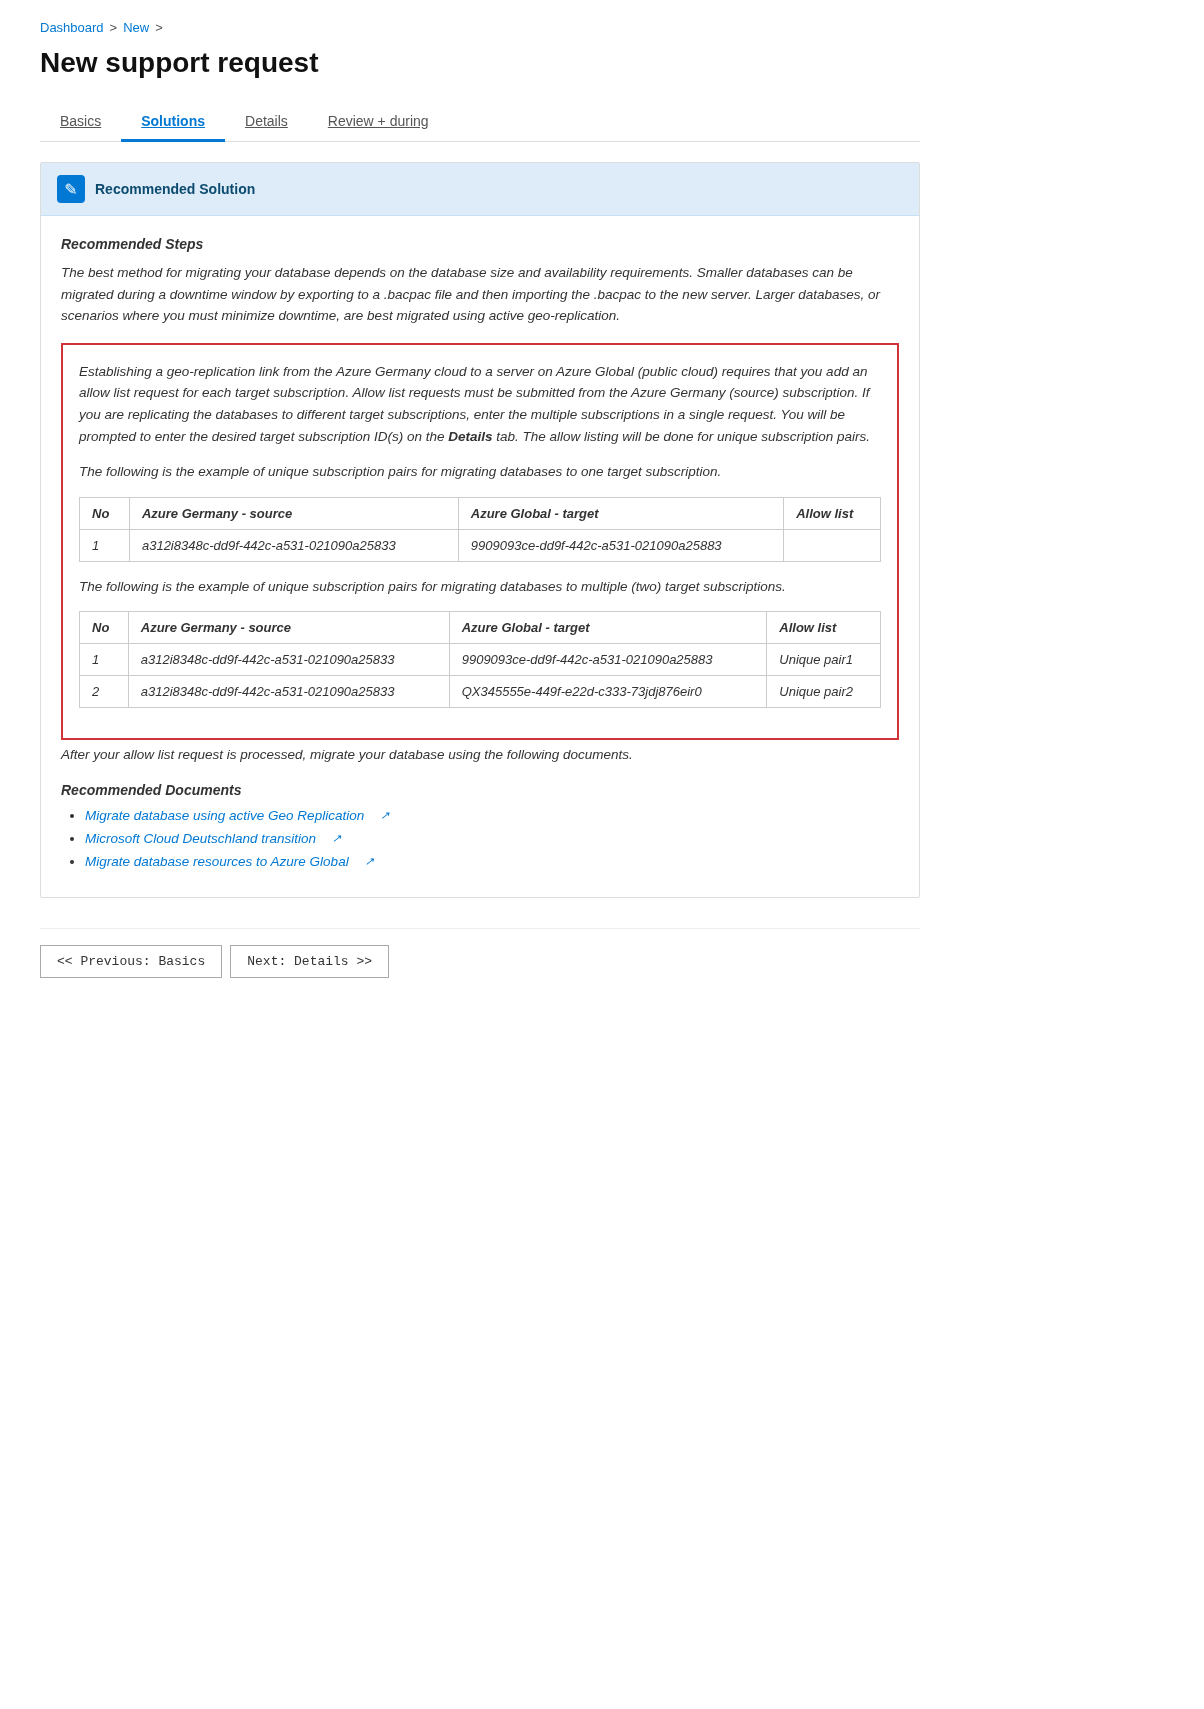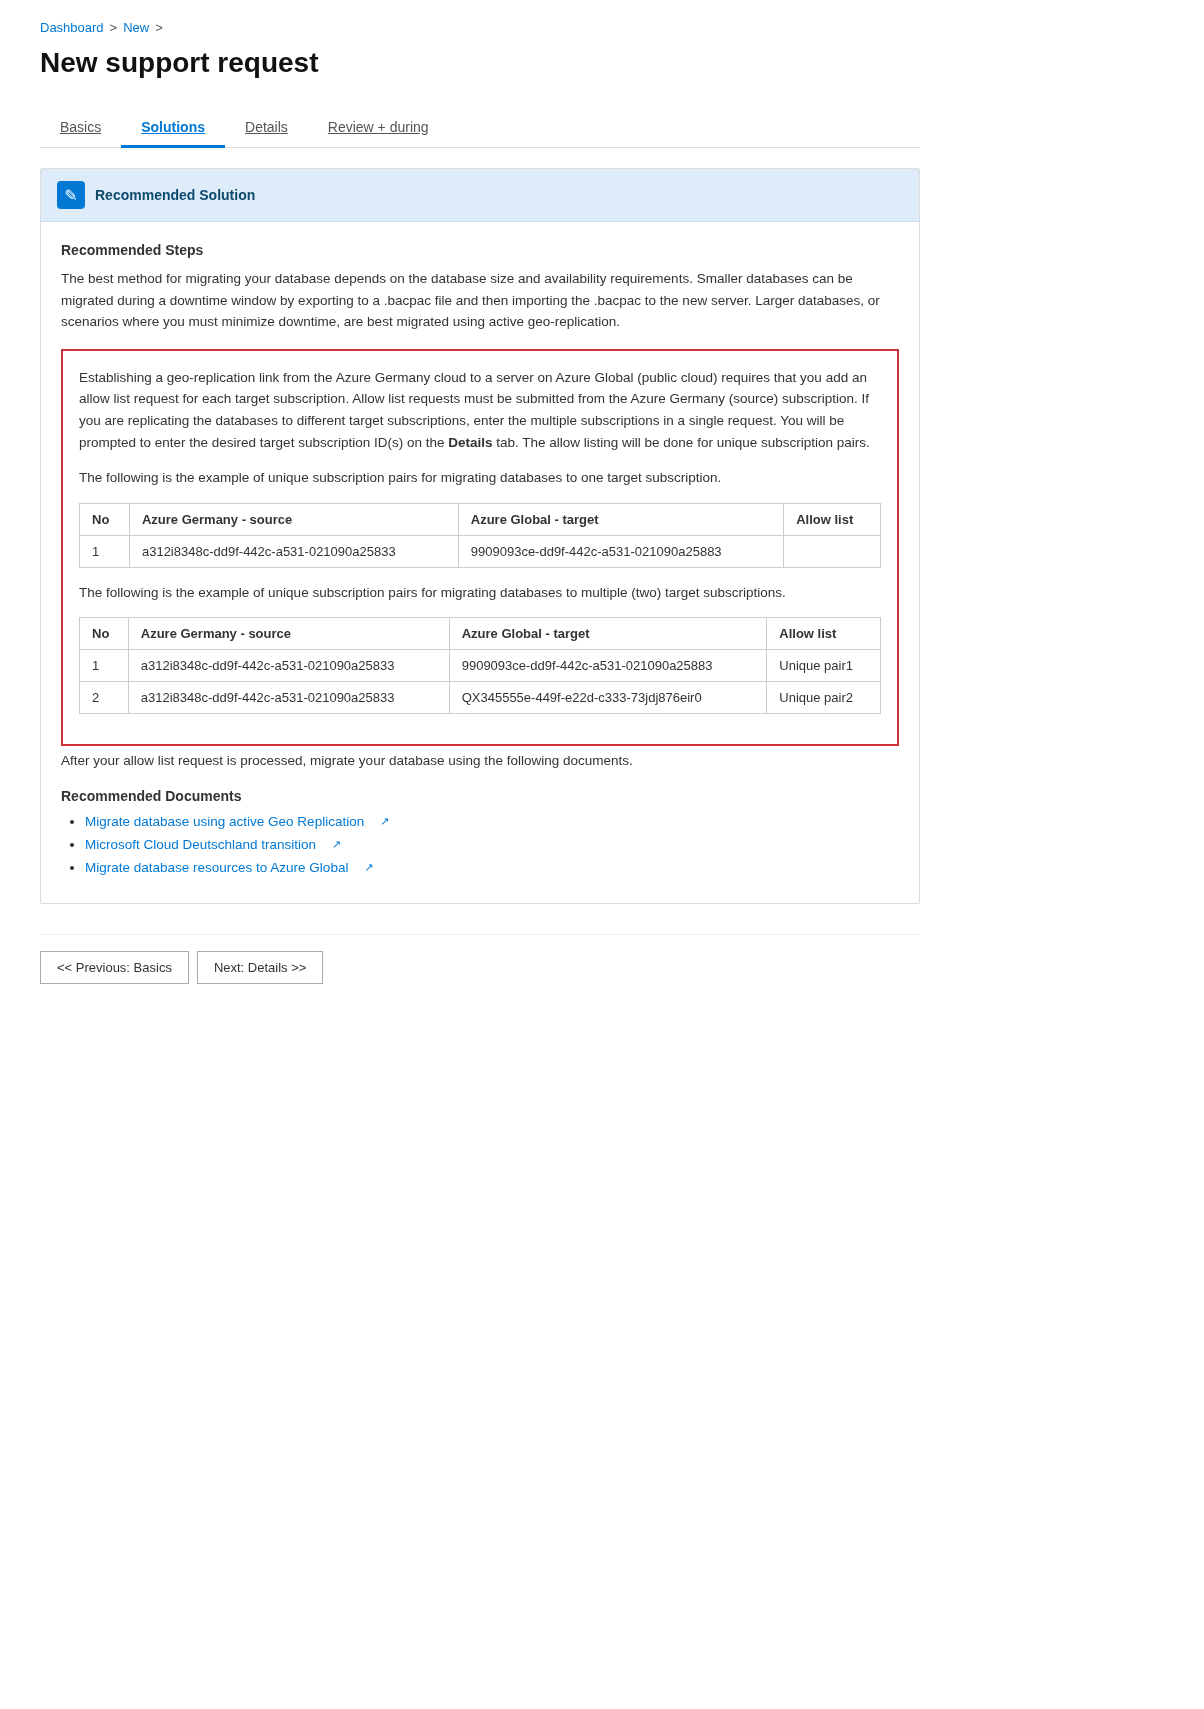--- a/index.html
+++ b/index.html
@@ -22,21 +22,21 @@
       color: #0078d4;
       font-size: 13px;
       margin-bottom: 12px;
     }
     .breadcrumb span { color: #555; }
     .breadcrumb a { color: #0078d4; text-decoration: none; }
     .page-title {
       font-size: 28px;
       font-weight: 600;
       color: #111;
-      margin-bottom: 30px;
+      margin-bottom: 24px;
     }
     .tabs {
       display: flex;
       border-bottom: 1px solid #ddd;
       margin-bottom: 20px;
       gap: 0;
     }
     .tab {
       padding: 10px 20px;
       cursor: pointer;
@@ -75,20 +75,21 @@
       color: #fff;
       font-size: 16px;
     }
     .recommended-title {
       font-size: 14px;
       font-weight: 600;
       color: #0c4a6e;
     }
     .card-body {
       padding: 20px 20px;
+      font-style: italic;
     }
     .section-title {
       font-weight: 700;
       font-size: 14px;
       margin-bottom: 10px;
     }
     .body-text {
       font-size: 13.5px;
       line-height: 1.6;
       color: #333;
@@ -153,21 +154,21 @@
       padding-top: 16px;
       border-top: 1px solid #eee;
     }
     .btn {
       padding: 8px 16px;
       font-size: 13px;
       border: 1px solid #aaa;
       background: #fff;
       cursor: pointer;
       color: #333;
-      font-family: Liberation Sans, sans-serif;
+      font-family: Liberation Mono, monospace;
     }
     .btn-primary {
       background: #fff;
       border: 1px solid #aaa;
     }
   </style>
 </head>
 <body>
 
 <div class="page-container">

